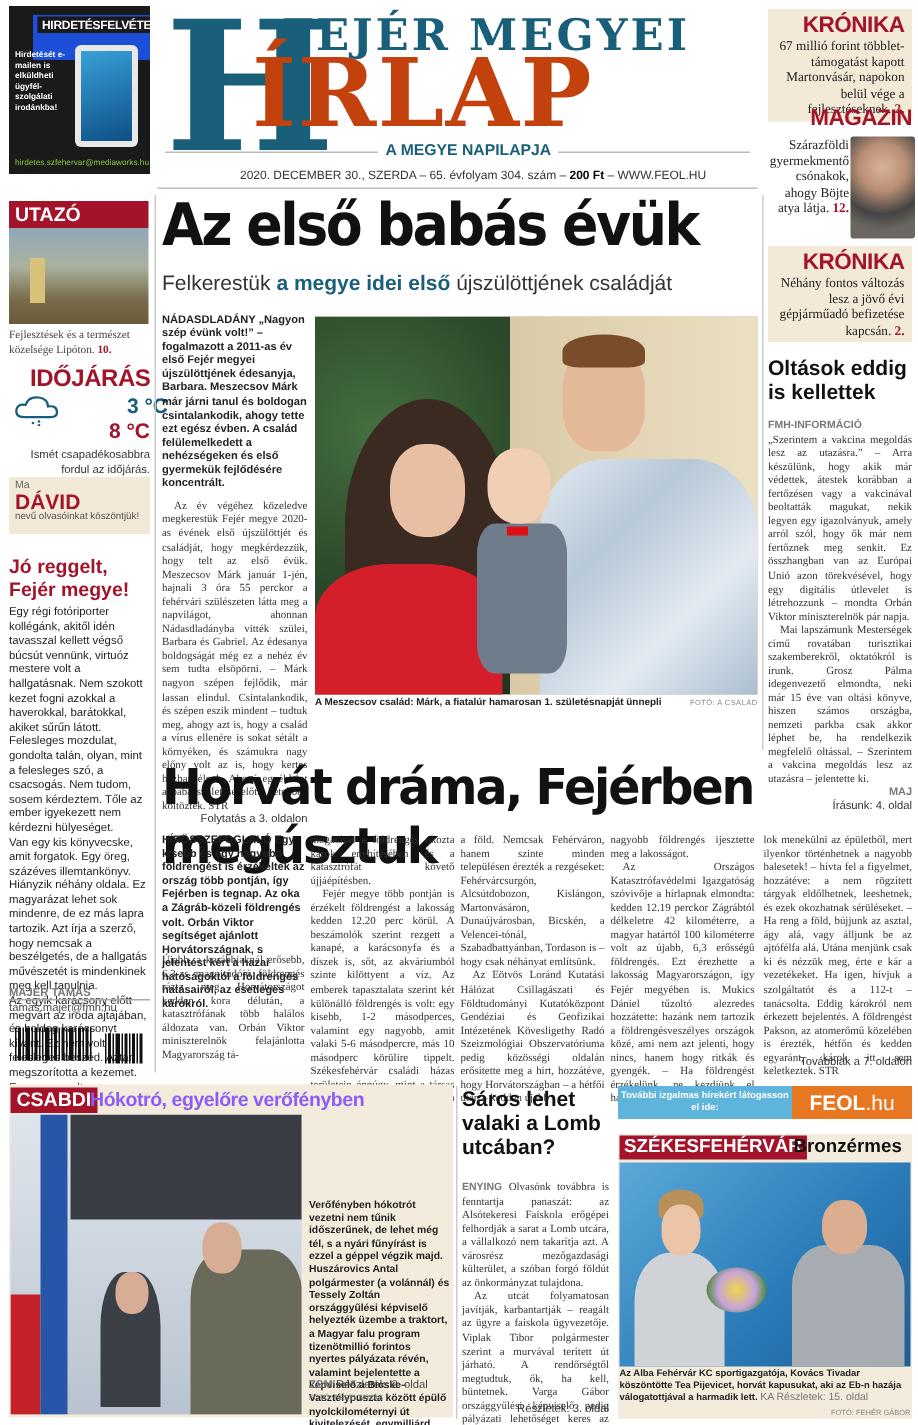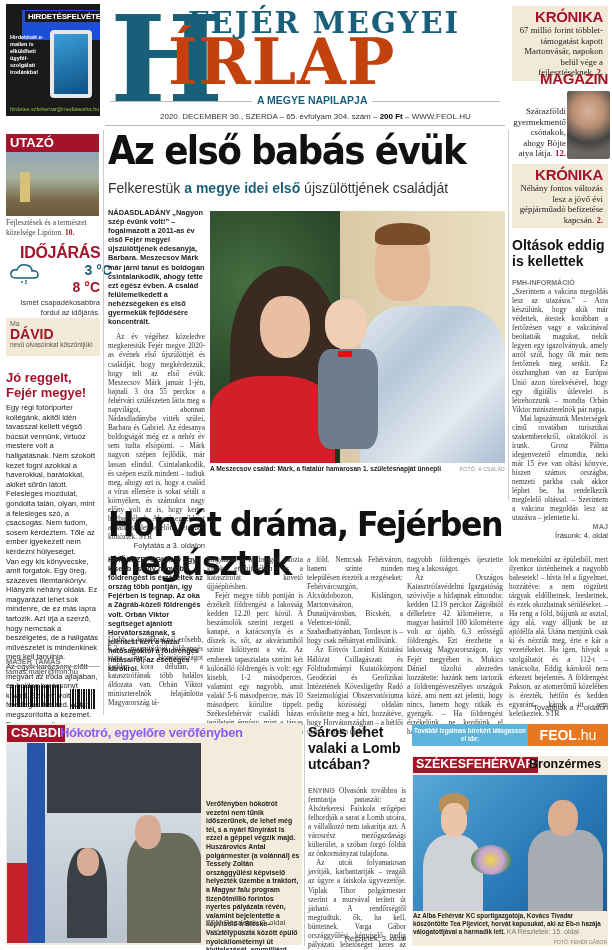--- a/index.html
+++ b/index.html
@@ -24,21 +24,21 @@
 #dateline b{color:#000}
 #mast-rule{left:105px;top:125px;width:400px;height:1px;background:#bbb}
 
 .kron{background:#f3e9d7;padding:2px 5px 3px}
 .sec-red{font:bold 15px "Liberation Sans",sans-serif;color:#a3142a;text-align:right;letter-spacing:-0.3px}
 .tease{font-size:8.8px;line-height:10.5px;text-align:right;color:#222}
 .pg{color:#a3142a;font-weight:bold}
 #kron1{left:512px;top:6px;width:96px}
 #magazin{left:512px;top:70px;width:96px;height:92px}
 #mag-photo{left:567px;top:91px;width:43px;height:68px;background:radial-gradient(circle at 50% 30%,#d9b39a 0,#b98f74 30%,#444 60%,#6b6660 80%);border-radius:2px}
-#mag-text{left:512px;top:106px;width:54px}
+#mag-text{left:512px;top:91px;width:54px}
 #kron2{left:512px;top:164px;width:96px}
 #oltas-h{left:512px;top:237px;width:96px;font:bold 14px "Liberation Sans",sans-serif;line-height:16px;color:#111}
 #oltas-body{left:512px;top:278px;width:96px;font-size:7.3px;line-height:9.05px;text-align:justify;color:#333}
 .kick{font-family:"Liberation Sans",sans-serif;font-weight:bold;color:#777;font-size:7px}
 .right{text-align:right}
 
 #utazo-bar{left:6px;top:134px;width:93px;height:18px;background:#a3142a;color:#fff;font:bold 13px "Liberation Sans",sans-serif;padding:1px 4px}
 #utazo-photo{left:6px;top:152px;width:93px;height:64px;background:linear-gradient(180deg,#8fa7b8 0%,#a9b2a0 40%,#7a6a4a 75%,#6b5a3a 100%)}
 #utazo-photo .tower{position:absolute;left:14px;top:20px;width:10px;height:30px;background:#d8c27a}
 #utazo-cap{left:6px;top:218px;width:93px;font-size:7.5px;line-height:9.5px;color:#444}

